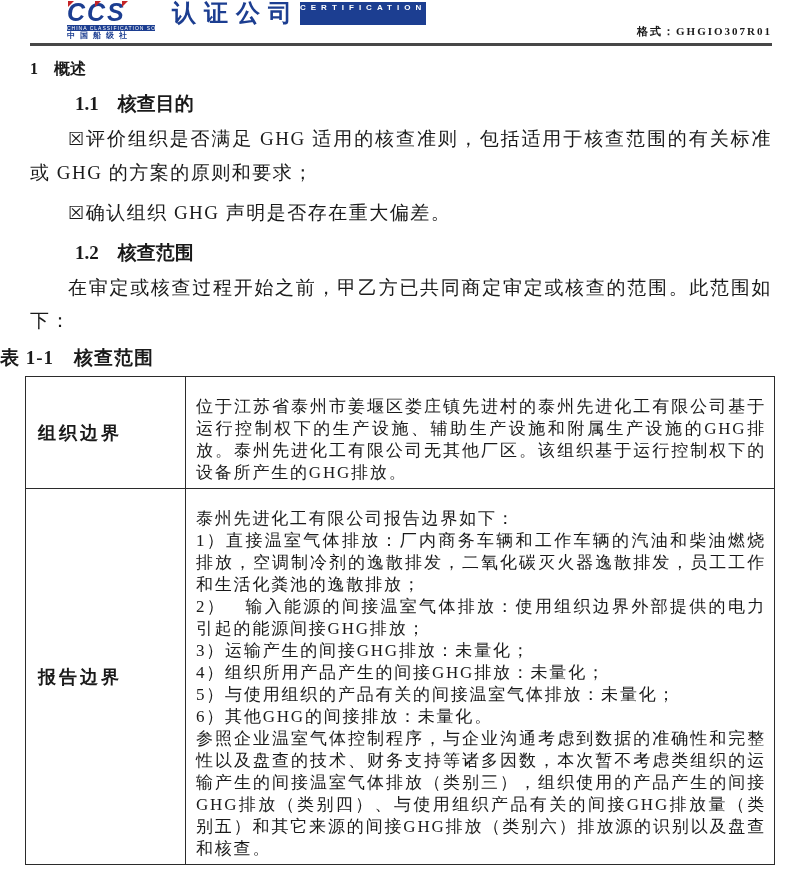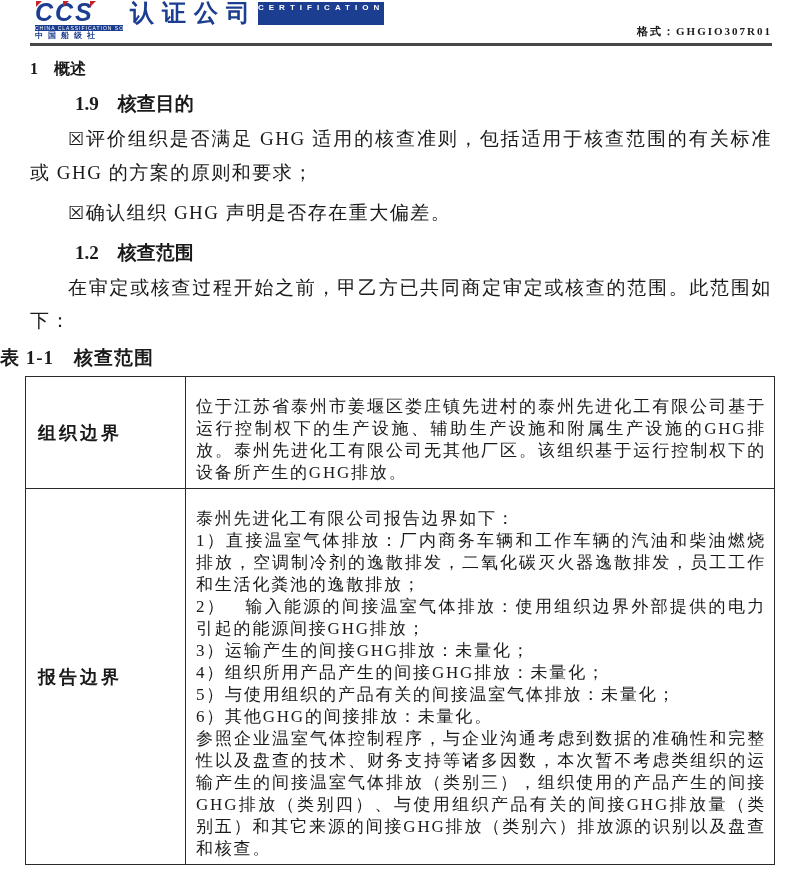--- a/index.html
+++ b/index.html
@@ -16,21 +16,21 @@
   }
 
   
   .hdr {
     display: flex;
     justify-content: space-between;
     align-items: flex-end;
     padding: 3px 28px 0 35px;
     height: 40px;
   }
-  .logo { display: flex; align-items: flex-start; gap: 7px; }
+  .logo { display: flex; align-items: flex-start; gap: 17px; margin-left: 32px; }
   .logo-ccs { position: relative; width: 88px; }
   .ccs-word {
     font-family: "Liberation Sans", sans-serif;
     font-weight: bold;
     font-style: italic;
     font-size: 25px;
     line-height: 23px;
     letter-spacing: 2px;
     color: var(--logo-blue, #1c3e91);
   }
@@ -181,21 +181,21 @@
       </div>
     </div>
     <div class="format">格式：GHGIO307R01</div>
   </header>
 
   <div class="rule"></div>
 
   <main>
     <h1>1　概述</h1>
 
-    <h2>1.9　核查目的</h2>
+    <h2>1.1　核查目的</h2>
 
     <p class="para"><span class="chk">☒</span><span>评价组织是否满足 GHG 适用的核查准则，包括适用于核查范围的有关标准或 GHG 的方案的原则和要求；</span></p>
 
     <p class="para"><span class="chk">☒</span><span>确认组织 GHG 声明是否存在重大偏差。</span></p>
 
     <h2>1.2　核查范围</h2>
 
     <p class="para">在审定或核查过程开始之前，甲乙方已共同商定审定或核查的范围。此范围如下：</p>
 
     <div class="caption">表 1-1　核查范围</div>

